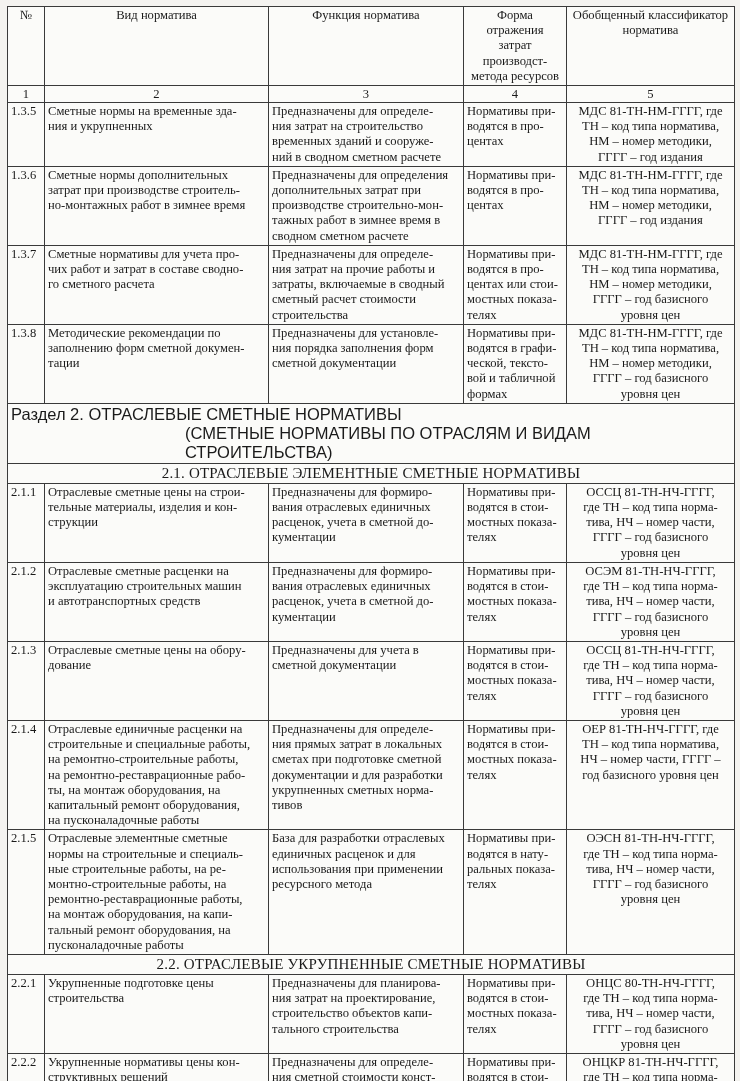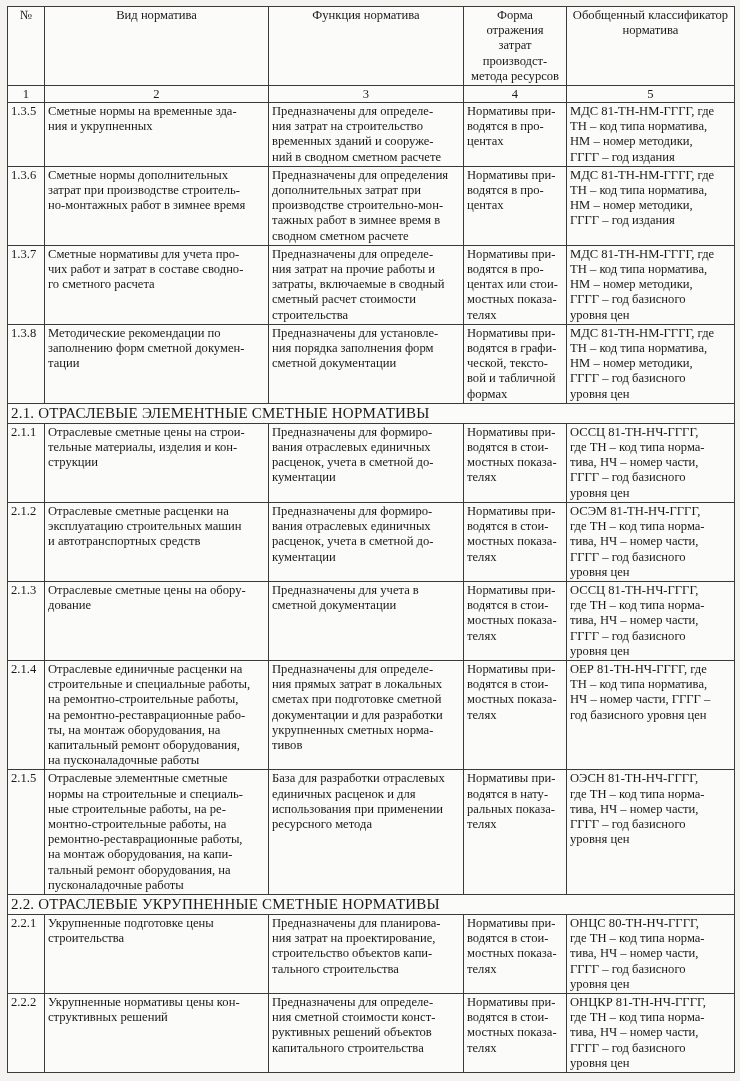--- a/index.html
+++ b/index.html
@@ -25,38 +25,39 @@
     font-weight: normal;
     background: #fbfbf9;
   }
   col.c1 { width: 37px; }
   col.c2 { width: 224px; }
   col.c3 { width: 195px; }
   col.c4 { width: 103px; }
   col.c5 { width: 168px; }
   th.hdr { text-align: center; height: 45px; }
   td.num { text-align: center; padding-top: 0; padding-bottom: 0; line-height: 14px; }
-  td.code { text-align: left; }
+  td.code { text-align: center; }
   td.center { text-align: left; }
   td.section {
     font-family: "Liberation Sans", sans-serif;
     font-weight: bold;
     font-size: 16.5px;
     line-height: 19px;
     padding: 8px 2px 2px 2px;
     border-left: 1px solid #3a3a3a;
     border-right: 1px solid #3a3a3a;
   }
   .section .l2 { display: block; padding-left: 174px; }
   td.subsection {
     font-weight: bold;
     font-size: 15px;
     line-height: 17px;
     padding: 1px 3px 0 14px;
     letter-spacing: 0.2px;
+    text-align: center;
   }
   .pre { white-space: pre-line; }
 </style>
 </head>
 <body>
 
 <div class="page">
   <table class="norm">
     <colgroup>
       <col class="c1">
@@ -155,20 +156,26 @@
 формах</td>
           <td class="pre code">МДС 81-ТН-НМ-ГГГГ, где
 ТН – код типа норматива,
 НМ – номер методики,
 ГГГГ – год базисного
 уровня цен</td>
         </tr>
       </tbody>
     <tbody>
       <tr>
+        <td class="section" colspan="5">
+          <span>Раздел 2. ОТРАСЛЕВЫЕ СМЕТНЫЕ НОРМАТИВЫ</span>
+          <span class="l2">(СМЕТНЫЕ НОРМАТИВЫ ПО ОТРАСЛЯМ И ВИДАМ СТРОИТЕЛЬСТВА)</span>
+        </td>
+      </tr>
+      <tr>
         <td class="subsection" colspan="5">2.1. ОТРАСЛЕВЫЕ ЭЛЕМЕНТНЫЕ СМЕТНЫЕ НОРМАТИВЫ</td>
       </tr>
     </tbody>
     <tbody id="group2">
         <tr>
           <td>2.1.1</td>
           <td class="pre">Отраслевые сметные цены на строи-
 тельные материалы, изделия и кон-
 струкции</td>
           <td class="pre">Предназначены для формиро-

